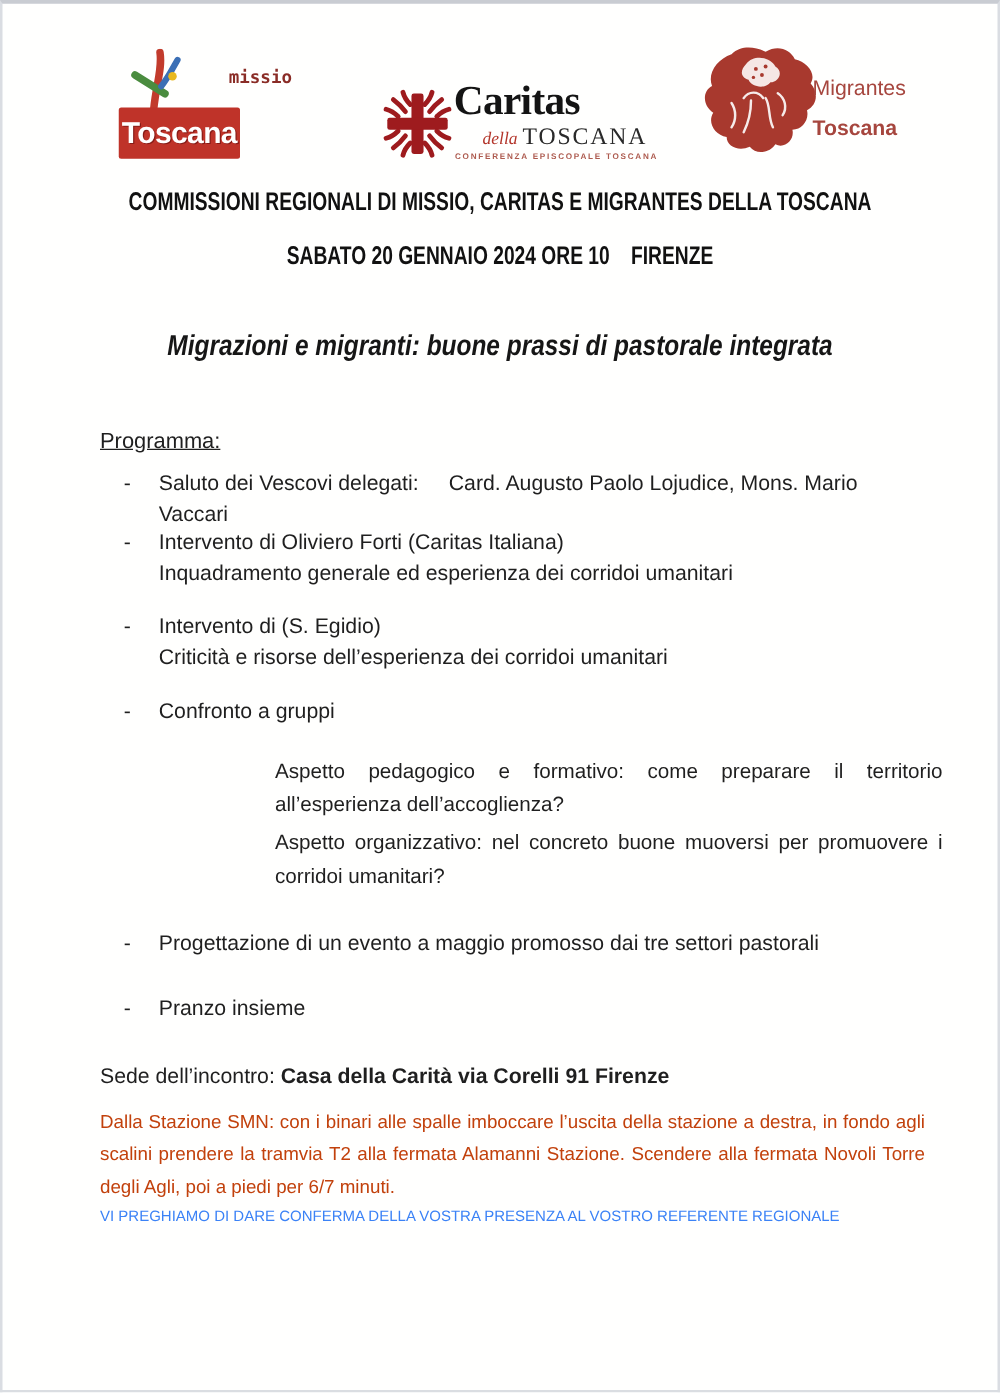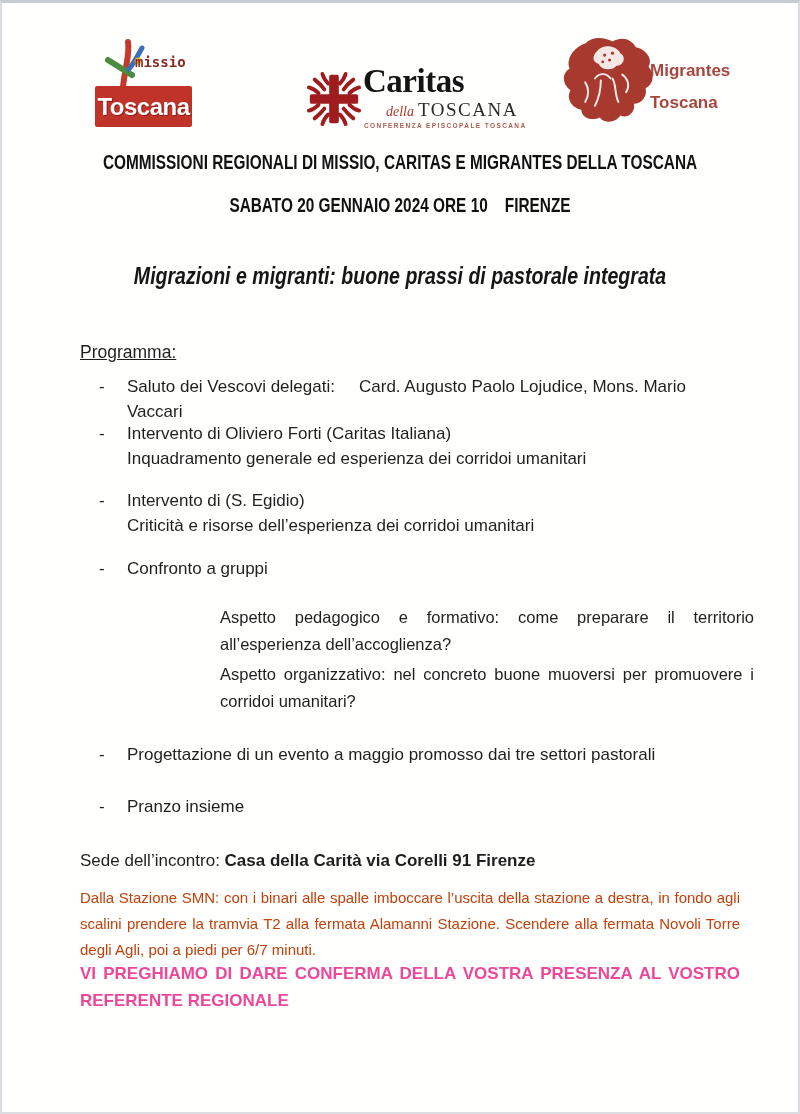--- a/index.html
+++ b/index.html
@@ -7,35 +7,35 @@
     position:relative; width:800px; height:1114px; margin:0 auto;
     background:#fffffe; box-sizing:border-box;
     border:2px solid #dadde2; border-top:3px solid #c9ccd2;
     font-family:"Liberation Sans", sans-serif; color:#1f1f1f;
     overflow:hidden;
   }
   
   .logo { position:absolute; }
   .logo-missio { left:93px; top:36px; width:112px; height:90px; }
   .missio-cross { position:absolute; left:6px; top:0; }
-  .missio-word { position:absolute; left:40px; top:15px; font-family:"DejaVu Sans Mono", monospace; font-weight:bold; font-size:14px; color:#8a2c26; }
+  .missio-word { position:absolute; left:40px; top:15px; font-family:"DejaVu Sans Mono", monospace; font-weight:bold; font-size:14px; color:#8a2c26;padding-left:48px; }
   .missio-box { position:absolute; left:0; top:47px; width:97px; height:41px; background:#bf3329; border-radius:2px; display:flex; align-items:center; justify-content:center; }
   .missio-box span { color:#fff; font-weight:bold; font-size:24px; letter-spacing:-0.5px; text-shadow:1px 1px 0 rgba(90,10,10,.55); }
 
   .logo-caritas { left:303px; top:64px; width:200px; height:68px; }
   .caritas-icon { position:absolute; left:0; top:2px; }
   .caritas-name { position:absolute; left:58px; top:-4px; font-family:"Liberation Serif", serif; font-weight:bold; font-size:33px; color:#141414; letter-spacing:-0.5px; }
   .caritas-sub { position:absolute; left:61px; top:32px; white-space:nowrap; }
   .caritas-della { font-family:"Liberation Serif", serif; font-style:italic; font-size:14px; color:#b3352a; margin-right:4px;margin-left:20px; }
   .caritas-tosc { font-family:"Liberation Serif", serif; font-size:19px; color:#2a2a2a; letter-spacing:1.5px; }
   .caritas-tag { position:absolute; left:59px; top:55px; font-size:6.5px; font-weight:bold; letter-spacing:1.4px; color:#ad5a4e; white-space:nowrap; }
 
   .logo-migrantes { left:552px; top:28px; width:186px; height:96px; }
   .mig-map { position:absolute; left:2px; top:0; }
-  .mig-word1 { position:absolute; left:96px; top:30px; font-weight:bold; font-size:17px; color:#a6463e; }
+  .mig-word1 { position:absolute; left:96px; top:30px; font-weight:normal; font-size:17px; color:#a6463e; }
   .mig-word2 { position:absolute; left:96px; top:62px; font-weight:bold; font-size:17px; color:#a6463e; }
 
   
   .hline { position:absolute; left:0; width:100%; height:26px;text-decoration:underline; }
   .h1pos { top:147px; }
   .h2pos { top:190px; }
   .hline .cond {
     position:absolute; left:50%; top:0; white-space:pre;
     transform:translateX(-50%) scaleX(0.75); transform-origin:center;
     font-weight:bold; font-size:20.5px; color:#111;
@@ -52,21 +52,21 @@
   .bullet { position:absolute; left:97px; width:642px; display:flex; font-size:17px; line-height:25px; }
   .bullet .dash { width:28px; flex:0 0 28px; }
   .bullet .btxt { flex:1; }
   .bullet .bl { display:block; }
   .b-label { display:inline-block; width:232px; }
   .question { position:absolute; left:190px; width:534px; font-size:16.5px; line-height:27px; text-align:justify;margin-left:28px; }
   
   .sede { position:absolute; left:78px; top:848px; font-size:17px; }
   .sede .bold { font-weight:bold; }
   .directions { position:absolute; left:78px; top:882px; width:660px; font-size:15px; line-height:26px; text-align:justify; color:#c2410c; }
-  .confirmation { position:absolute; left:78px; top:957px; width:660px; font-size:17px; font-weight:bold; line-height:27px; text-align:justify; color:#ec4899; }
+  .confirmation { position:absolute; left:78px; top:957px; width:660px; font-size:12px; font-weight:normal; line-height:27px; text-align:justify; color:#3b82f6; }
 </style>
 </head>
 <body>
 
 <div class="page">
 
   <div class="logo logo-missio">
     <svg class="missio-cross" width="48" height="50" viewBox="0 0 48 50" fill="none">
       <path d="M27 3 C29 16 24 28 22 48" stroke="#c23b2c" stroke-width="6" stroke-linecap="round"></path>
       <path d="M7 21 C15 26 23 31 31 36" stroke="#4a8c3f" stroke-width="6" stroke-linecap="round"></path>

